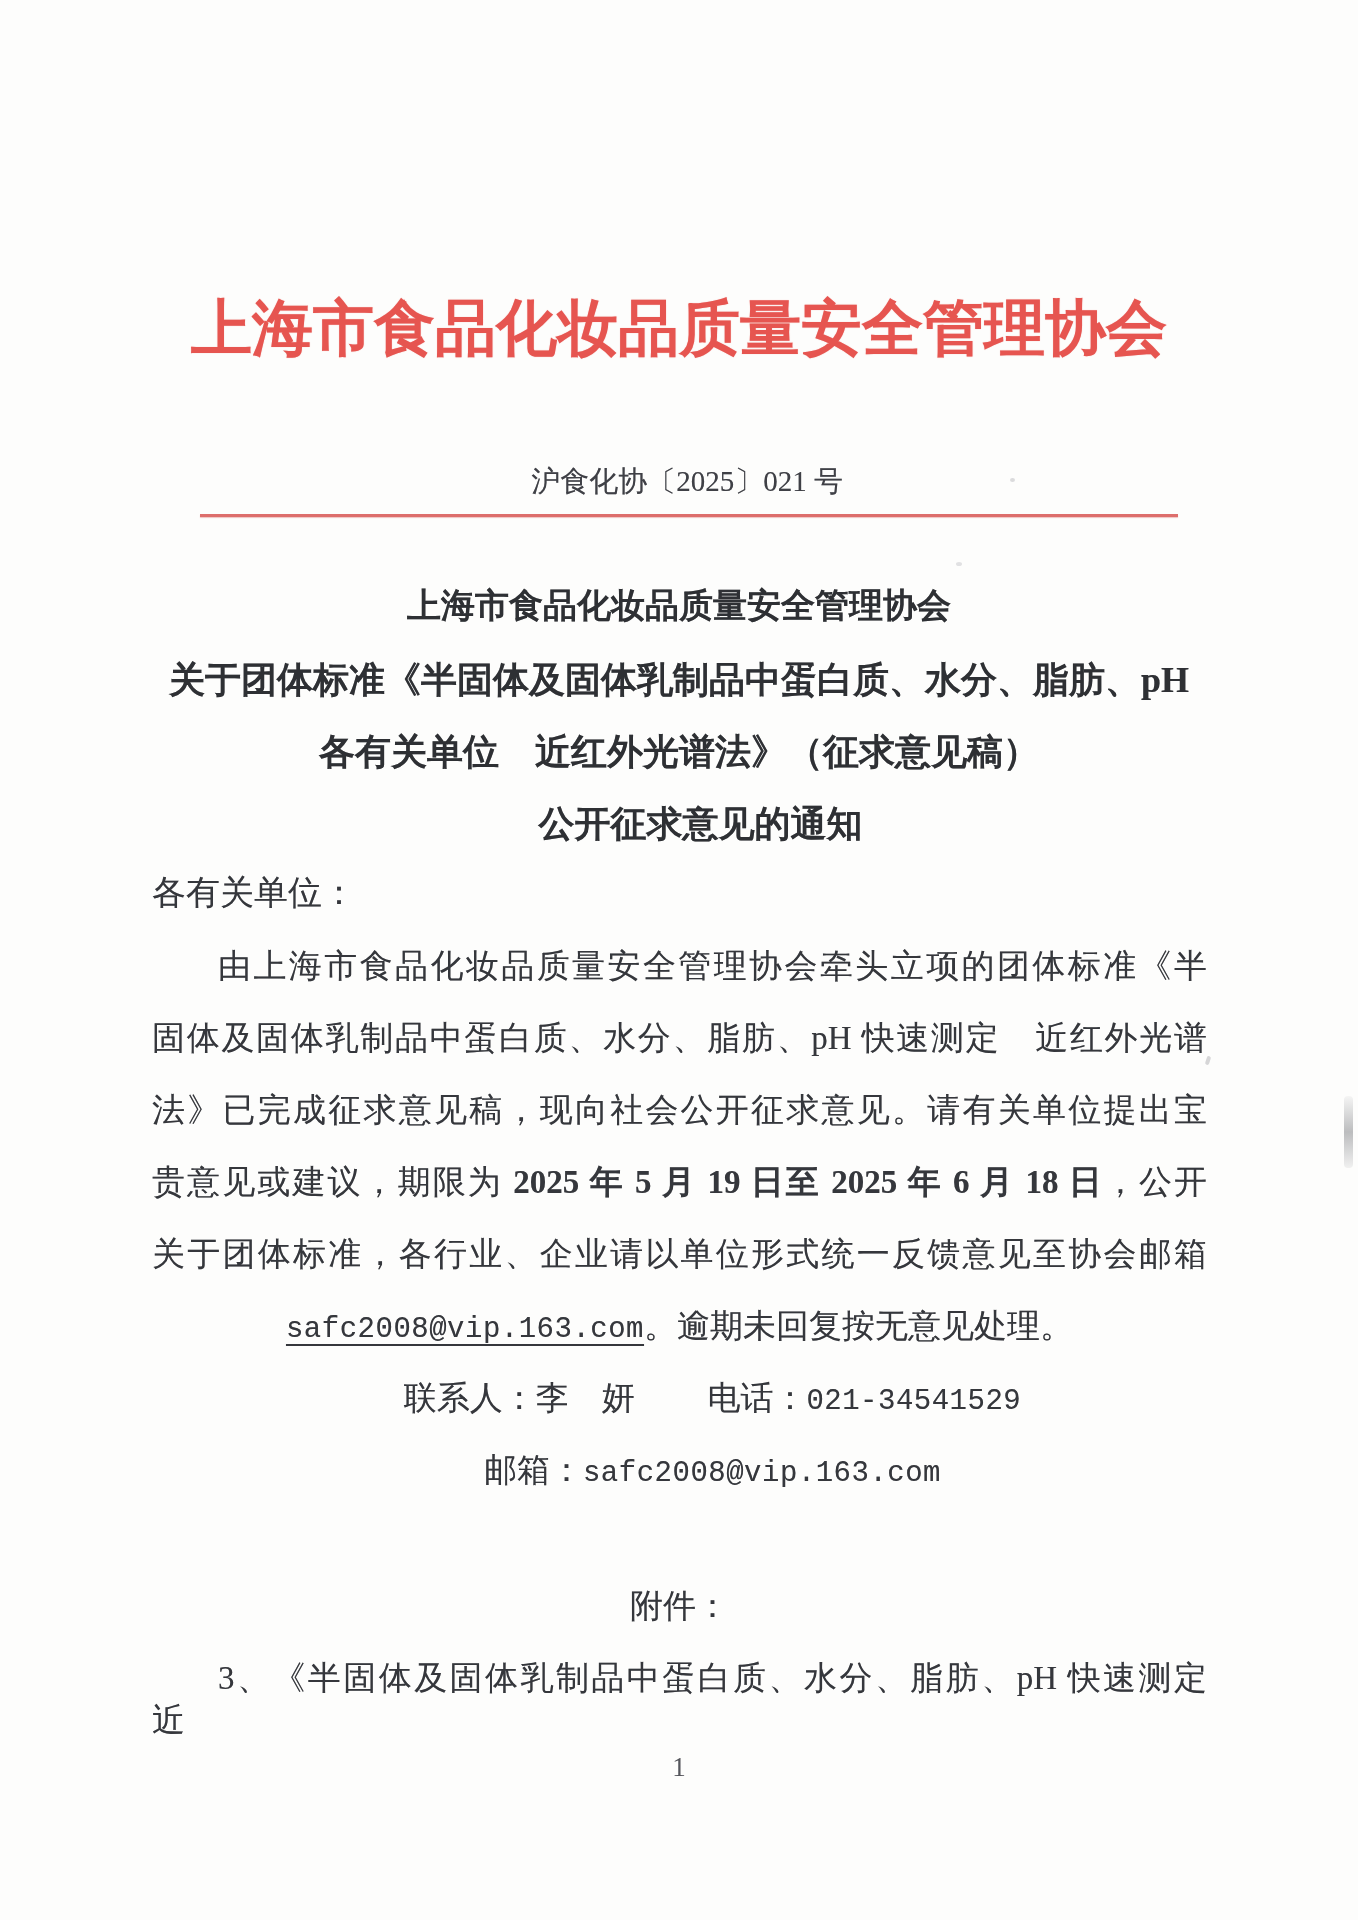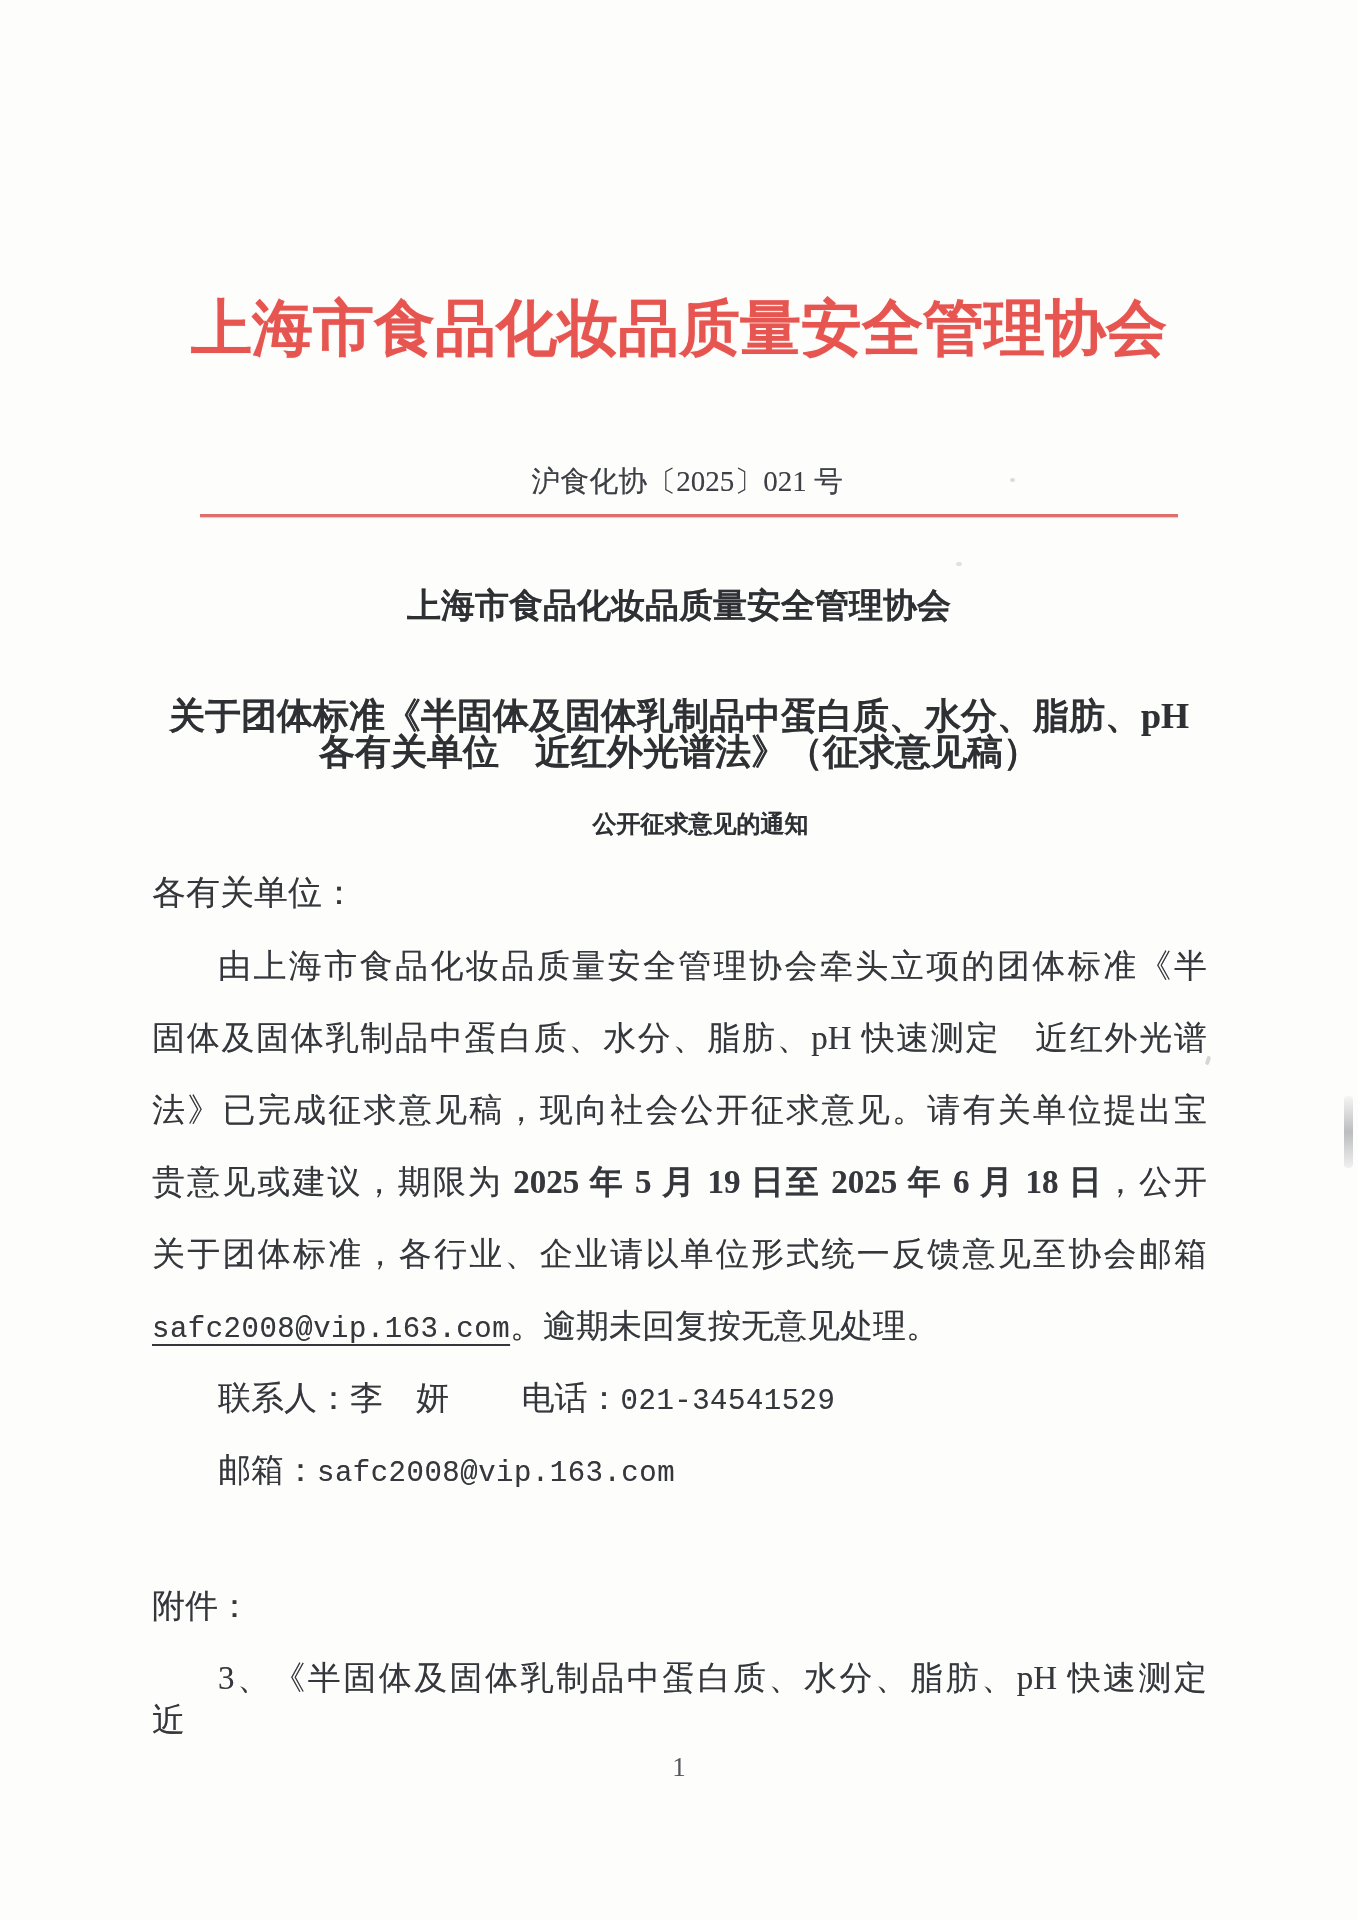--- a/index.html
+++ b/index.html
@@ -44,34 +44,35 @@
     box-shadow:0 1px 1px rgba(221,110,108,.4);
   }
   .h{
     position:absolute;left:0;width:100%;
     text-align:center;
     font-weight:700;
     color:var(--ink-heading);
     text-shadow:0 0 .6px rgba(46,48,52,.45);
   }
   .h1{top:585px;font-size:34px;line-height:42px;}
-  .h2{top:658px;font-size:36px;line-height:44px;margin-top:36px;}
+  .h2{top:658px;font-size:36px;line-height:44px;}
   .h3{top:730px;font-size:36px;line-height:44px;}
-  .h4{top:802px;font-size:24px;line-height:44px;padding-left:43px;}
+  .h4{top:802px;font-size:36px;line-height:44px;padding-left:43px;}
   .salutation{
     position:absolute;top:872px;left:152px;
     font-size:34px;line-height:42px;
     text-shadow:0 0 .6px rgba(53,55,60,.4);
   }
   .bodyline{
     position:absolute;left:152px;width:1055px;
     font-size:33px;line-height:42px;
     color:var(--ink);
     text-shadow:0 0 .6px rgba(53,55,60,.4);
     white-space:nowrap;
+    text-align:center;
   }
   .bodyline.justify{
     white-space:normal;
     text-align:justify;
     text-align-last:justify;
   }
   .indent{text-indent:66px;}
   .indent2{padding-left:66px;}
   .dates{font-weight:700;}
   .mono{

